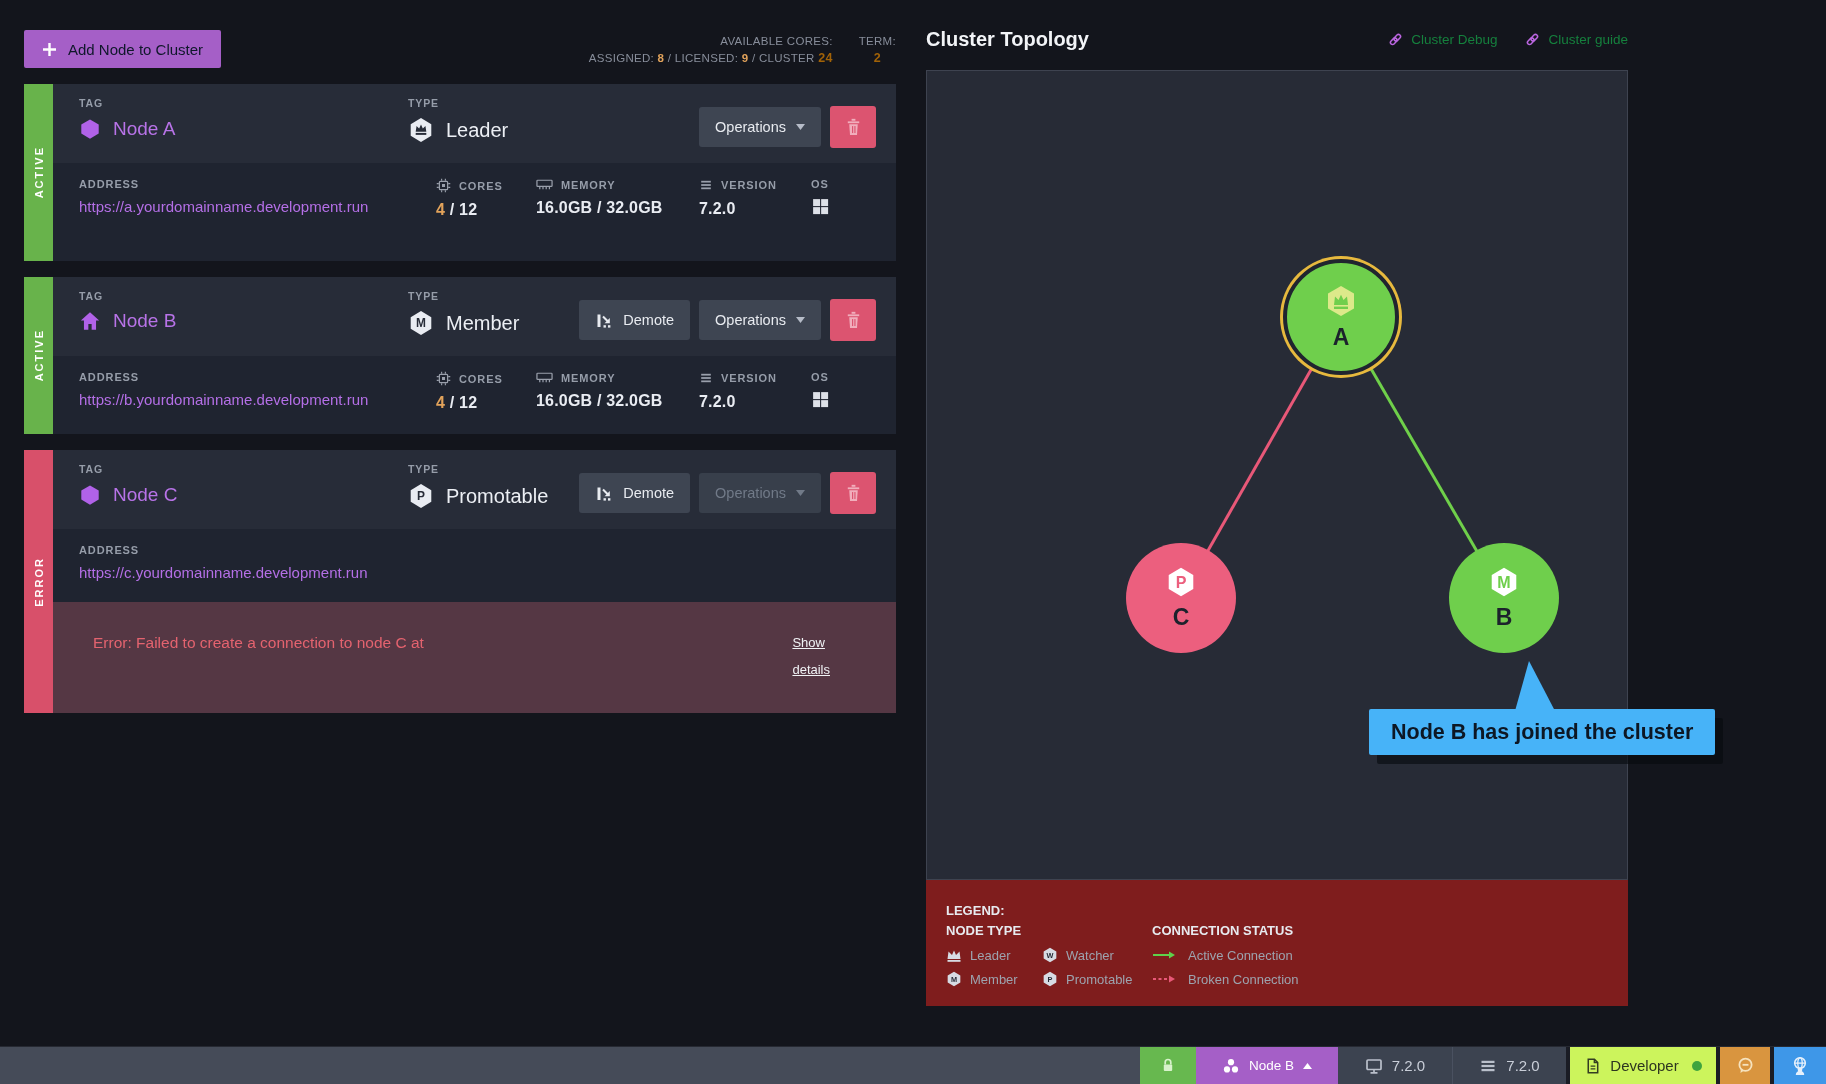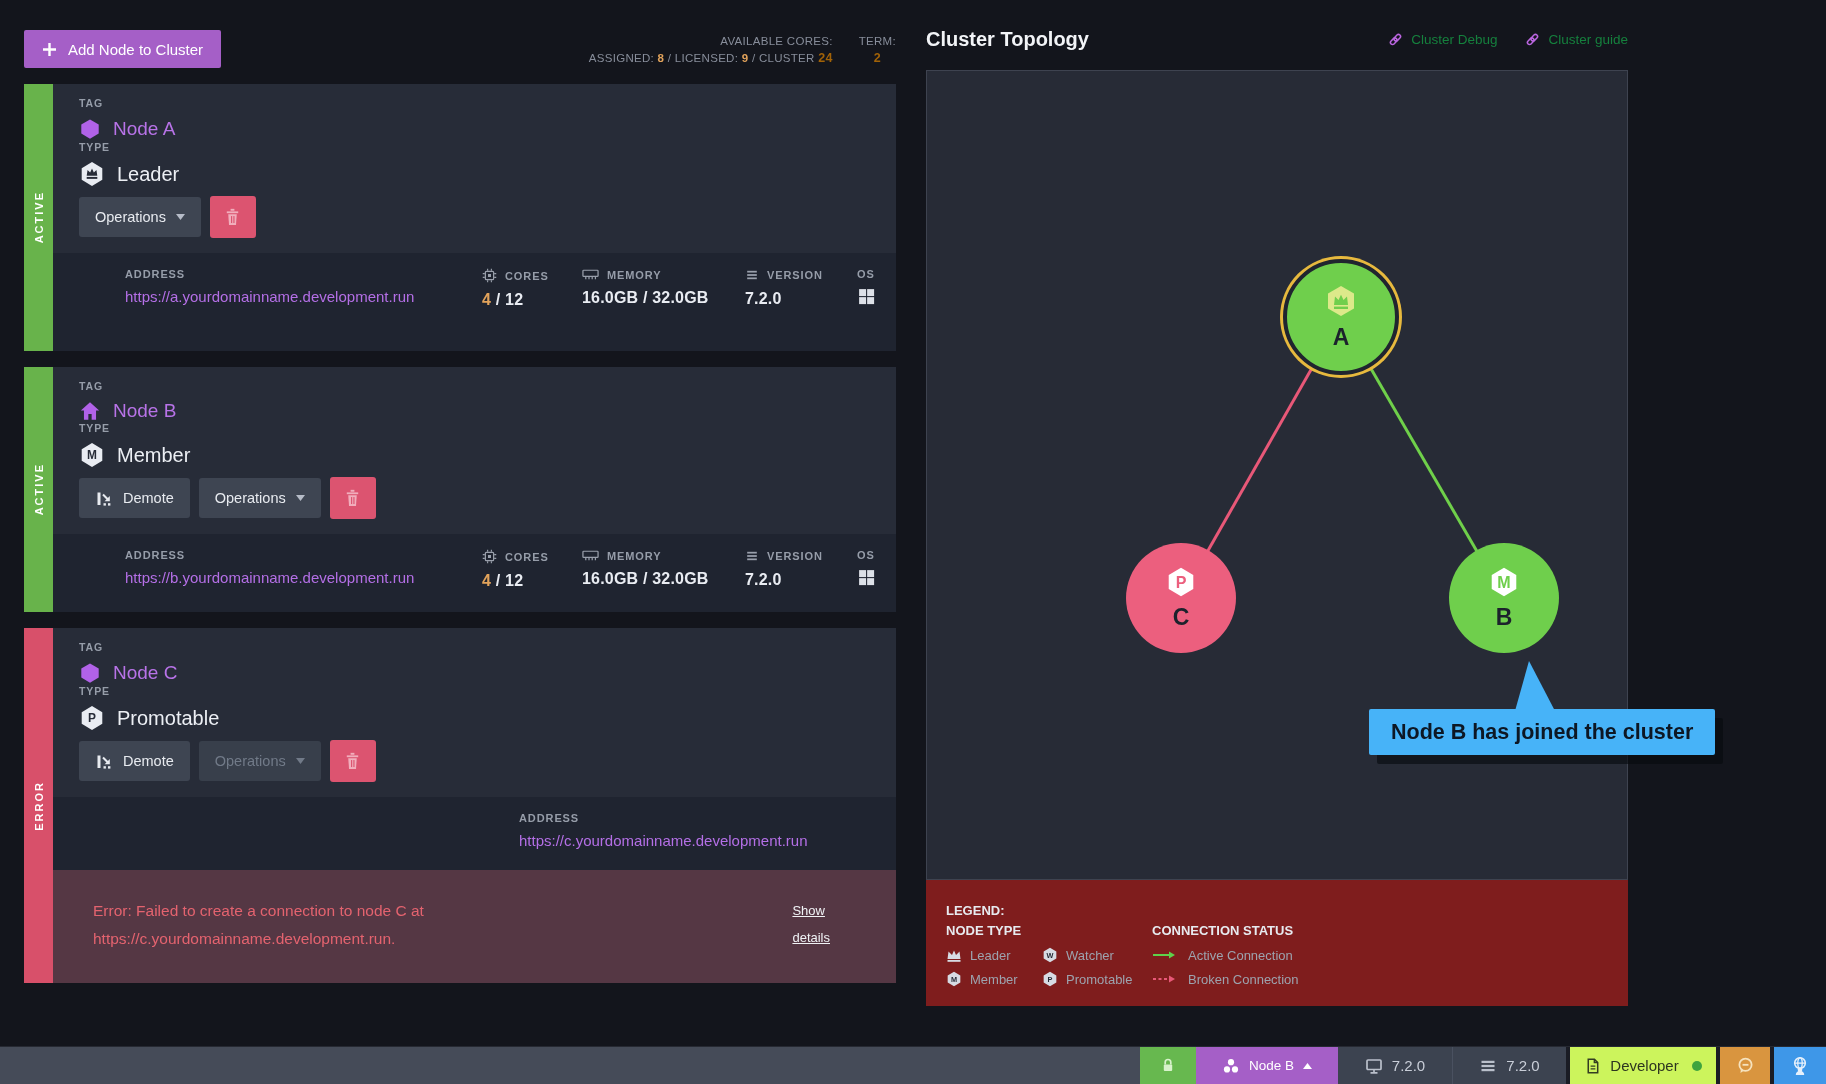--- a/index.html
+++ b/index.html
@@ -12,55 +12,55 @@
     color: #e9ecf2;
   }
   a { text-decoration: none; cursor: pointer; }
   button { font-family: inherit; border: none; cursor: pointer; background: none; }
   svg { display: block; }
 
   
   .left-panel { position: absolute; left: 24px; top: 30px; width: 872px; }
   .panel-top { display: flex; justify-content: space-between; align-items: flex-start; margin-bottom: 16px; }
   .add-btn {
-    background: #a55fc7; color: #ffffff; height: 38px; padding: 0 18px;
+    background: #a55fc7; color: #0f172a; height: 38px; padding: 0 18px;
     display: flex; align-items: center; gap: 11px; font-size: 15px; border-radius: 2px;
   }
   .stats { display: flex; gap: 26px; margin-top: 3px; justify-content: flex-end; }
   .stats-col { font-size: 11.5px; color: #878d9a; letter-spacing: .3px; line-height: 17px; }
   .stats-col.right { text-align: right; }
   .stats-col.center { text-align: center; }
   .num-orange { color: #e2a35b; font-weight: 700; }
   .num-white { color: #a16207; font-weight: 700; font-size: 12.5px; }
 
   .node-card { display: flex; margin-bottom: 16px; }
   .strip { width: 29px; display: flex; align-items: center; justify-content: center; flex: none; }
   .strip.active { background: #68b34b; }
   .strip.error  { background: #d8506a; }
   .strip-label {
     writing-mode: vertical-rl; transform: rotate(180deg);
     font-size: 11px; font-weight: 700; letter-spacing: 2px; color: #fff;
   }
   .card-main { flex: 1; background: #1f2430; }
-  .card-head { background: #272c38; padding: 13px 20px 15px 26px; display: flex; align-items: flex-start; flex-direction: column; }
+  .card-head { background: #272c38; padding: 13px 20px 15px 26px; display: flex; align-items: flex-start; }
   .col-label { font-size: 10.5px; font-weight: 600; color: #969da9; letter-spacing: .9px; margin-bottom: 8px; }
   .val-row { display: flex; align-items: center; gap: 12px; }
   .tag-col { width: 329px; }
   .tag-name { font-size: 19px; color: #b873e8; }
   .type-col { flex: 1; }
   .type-name { font-size: 20px; color: #eceff4; }
   .head-actions { display: flex; align-items: center; gap: 9px; margin-top: 9px; }
   .btn {
     background: #3e4552; color: #e8ebf0; height: 40px; padding: 0 16px;
     border-radius: 3px; font-size: 14.5px; display: flex; align-items: center; gap: 10px;
   }
   .btn.disabled { background: #383f4b; color: #717a88; cursor: default; }
   .btn-trash { background: #dc5470; width: 46px; height: 42px; justify-content: center; padding: 0; }
 
-  .card-body { padding: 15px 20px 42px 26px; display: flex; justify-content: flex-end; }
+  .card-body { padding: 15px 20px 42px 26px; display: flex; }
   .card-body.short { padding-bottom: 22px; }
   .card-body.addr-only { padding-bottom: 20px; }
   .addr-col { width: 357px; }
   .metric-label { display: flex; align-items: center; gap: 8px; font-size: 11px; font-weight: 600; color: #969da9; letter-spacing: .9px; }
   .address-value { display: inline-block; margin-top: 8px; font-size: 15px; color: #b46fe6; }
   .metric-col.cores   { width: 100px; }
   .metric-col.memory  { width: 163px; }
   .metric-col.version { width: 112px; }
   .metric-value { margin-top: 8px; font-size: 16px; font-weight: 700; color: #e9ecf2; letter-spacing: .2px; white-space: pre; }
   .os-icon-holder { margin-top: 7px; }
@@ -422,21 +422,20 @@
       </header>
       <div class="card-body addr-only">
         <div class="addr-col">
           <div class="metric-label">ADDRESS</div>
           <a class="address-value">https://c.yourdomainname.development.run</a>
         </div>
       </div>
       <div class="error-box">
         <div class="error-text">
           <div>Error: Failed to create a connection to node C at</div>
-          <div>https://c.yourdomainname.development.run.</div>
         </div>
         <a class="error-link">
           <div>Show</div>
           <div>details</div>
         </a>
       </div>
     </div>
   </article>
 </section>
 

